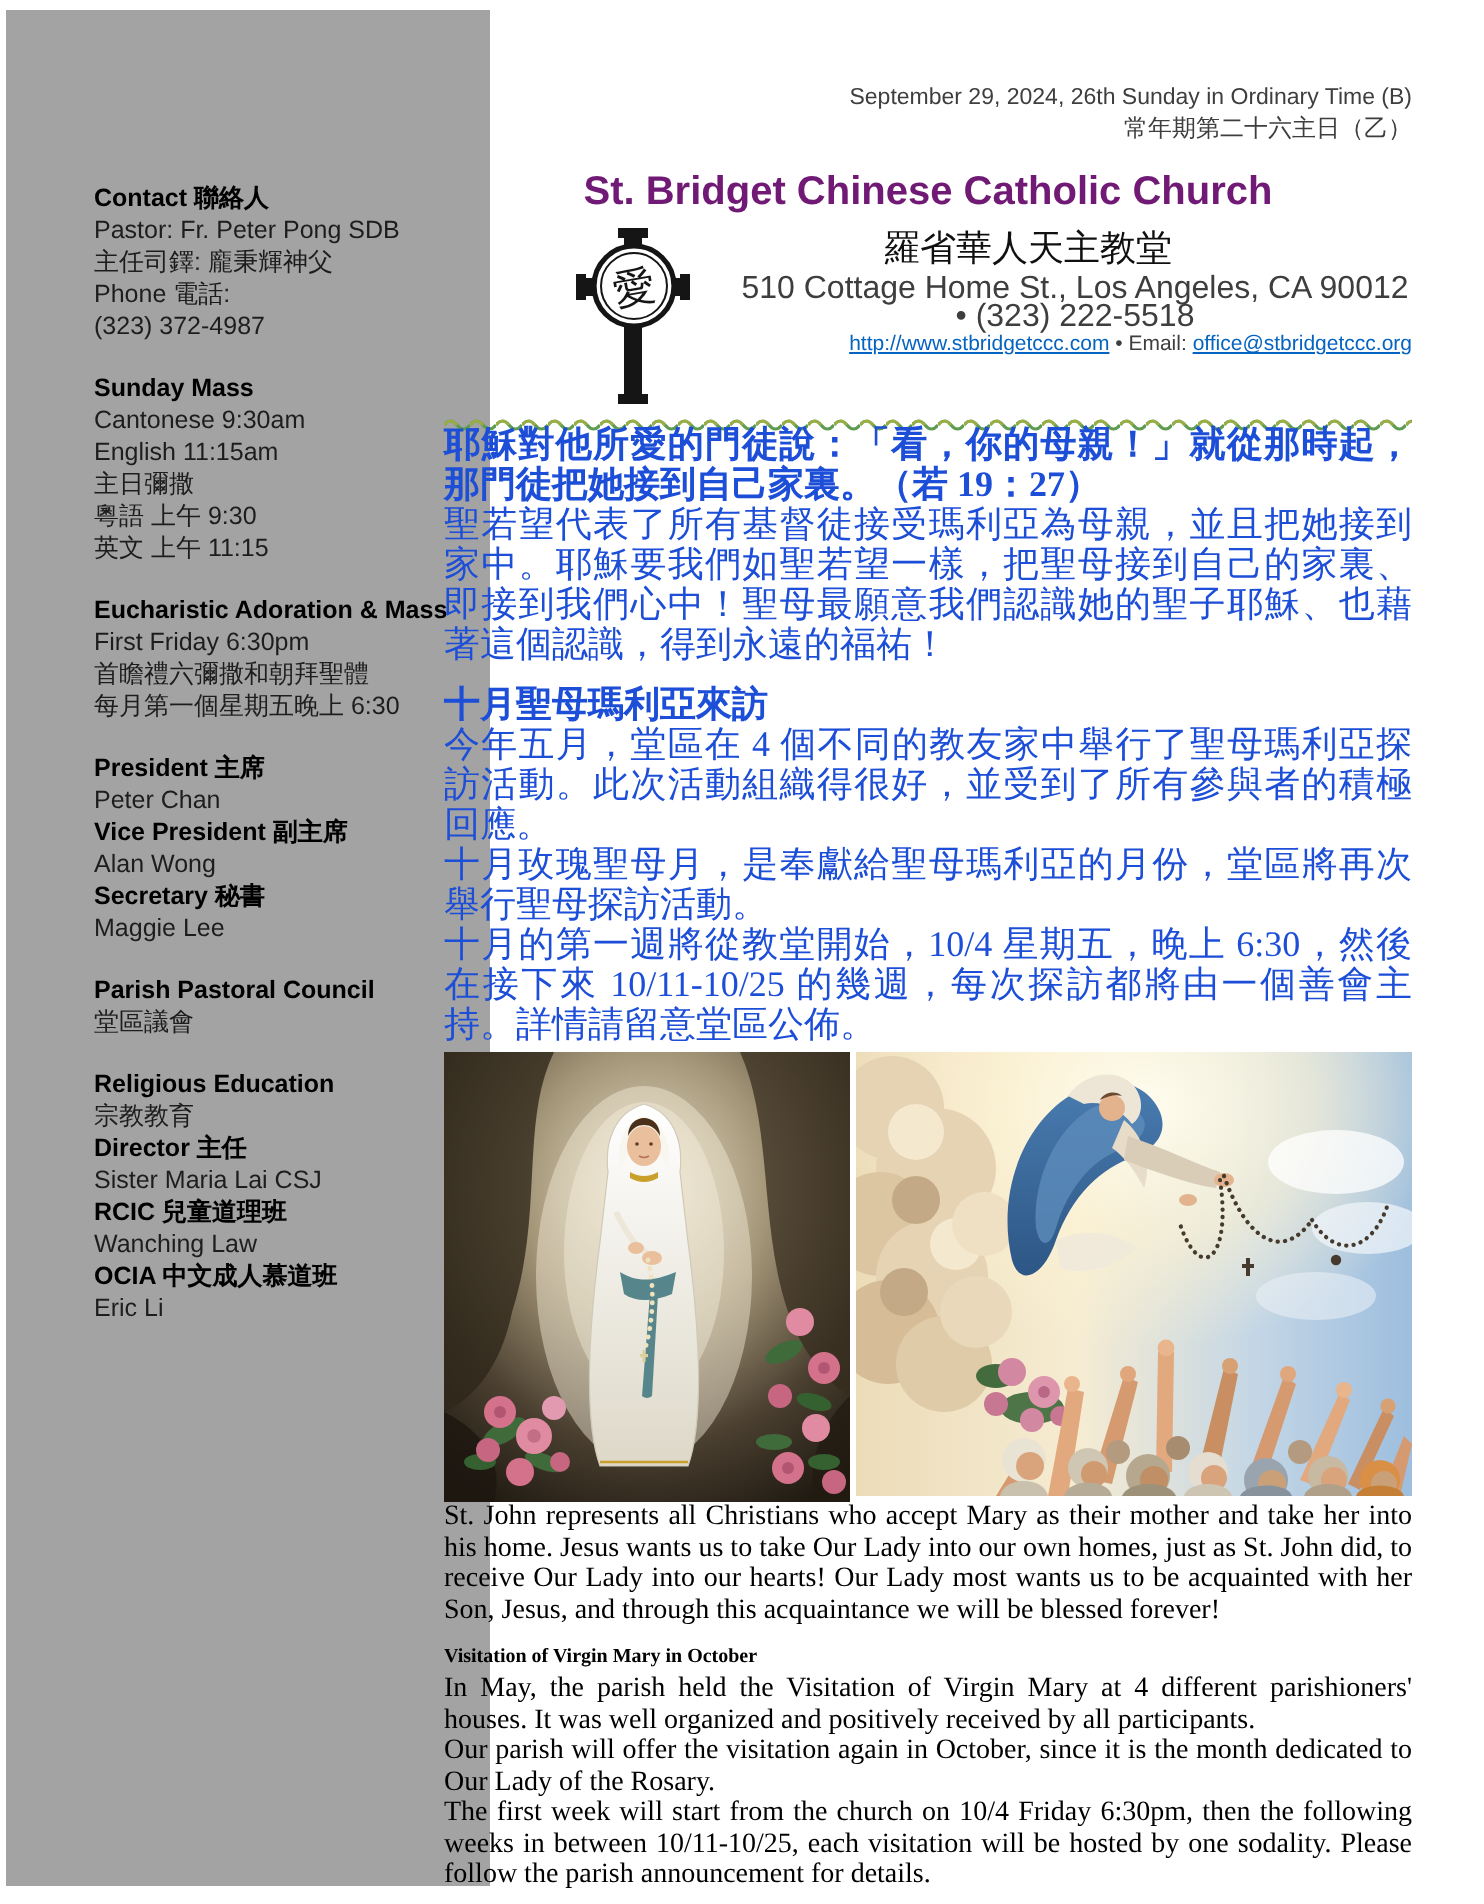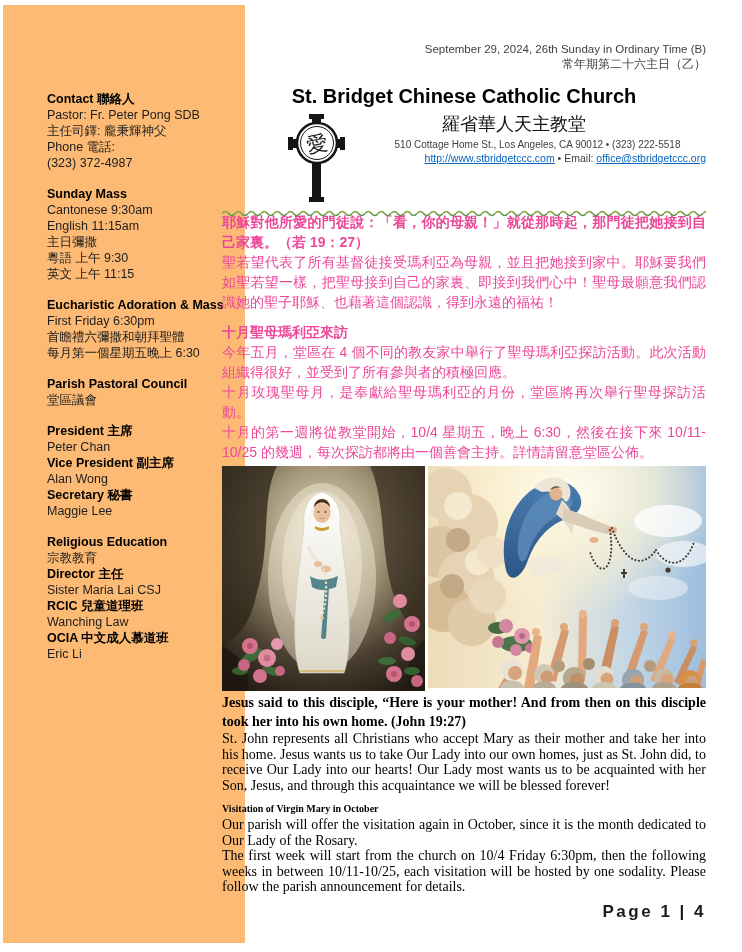--- a/index.html
+++ b/index.html
@@ -1,44 +1,44 @@
 <!DOCTYPE html>
 <html><head>
 <meta charset="utf-8">
 <style>
   html,body{margin:0;padding:0;}
   body{width:742px;height:952px;background:#ffffff;position:relative;overflow:hidden;
        font-family:"Liberation Sans",sans-serif;-webkit-font-smoothing:antialiased;}
   .page{position:absolute;inset:0;}
 
   
-  .sidebar{position:absolute;left:3px;top:5px;width:242px;height:938px;background:#fdba74;
+  .sidebar{position:absolute;left:3px;top:5px;width:242px;height:938px;background:#a3a3a3;
            box-sizing:border-box;padding:86px 5px 0 44px;color:#1d1d1d;
            font-size:12.5px;line-height:16px;}
   .sb-sec{margin-bottom:15px;}
   .sb-line{white-space:normal;}
   .sb-line.bold{font-weight:bold;color:#000;}
 
   
   .content{position:absolute;left:222px;top:0;width:484px;}
   .dateline{margin-top:42px;text-align:right;color:#3e3e3e;font-size:11.5px;line-height:15px;}
   .dateline .zh{font-size:12px;}
-  .title{margin:12px 0 0;text-align:center;font-size:20px;line-height:24px;font-weight:bold;color:#000000;}
+  .title{margin:12px 0 0;text-align:center;font-size:20px;line-height:24px;font-weight:bold;color:#701a75;}
   .hdr-mid{position:relative;margin-top:4px;height:82px;}
   .logo{position:absolute;left:62px;top:2px;}
   .hdr-txt{margin-left:100px;text-align:center;}
   .zh-title{font-family:Liberation Sans, sans-serif;font-size:18px;line-height:24px;color:#101010;}
-  .addr{font-size:10px;line-height:14px;color:#3e3e3e;margin-top:2px;padding-left:47px;}
+  .addr{font-size:16px;line-height:14px;color:#3e3e3e;margin-top:2px;padding-left:47px;}
   .linkline{font-size:10.5px;line-height:13px;color:#3e3e3e;text-align:right;}
   .linkline a{color:#0563c1;text-decoration:underline;cursor:pointer;}
 
   .wave{margin-top:9px;height:9px;}
 
-  p.cjk,h2.cjkh{font-family:Liberation Sans, sans-serif;font-size:14px;line-height:20px;
-                text-align:justify;margin:0;color:#ec4899;}
+  p.cjk,h2.cjkh{font-family:Liberation Serif, serif;font-size:18px;line-height:20px;
+                text-align:justify;margin:0;color:#1d4ed8;}
   p.cjk.b{font-weight:bold;}
   .quote{margin-top:6px;}
   h2.cjkh{font-weight:bold;margin-top:10px;text-align:left;}
 
   .imgrow{display:flex;gap:3px;margin-top:4px;align-items:flex-start;}
   .imgrow svg{display:block;}
 
   p.cap{font-family:"Liberation Serif",serif;font-size:14px;font-weight:bold;line-height:18.5px;
         margin:3px 0 0;text-align:justify;color:#000;}
   p.eng{font-family:"Liberation Serif",serif;font-size:14px;line-height:15.5px;
@@ -68,30 +68,30 @@
         <div class="sb-line">粵語 上午 9:30</div>
         <div class="sb-line">英文 上午 11:15</div>
       </div>
       <div class="sb-sec">
         <div class="sb-line bold">Eucharistic Adoration &amp; Mass</div>
         <div class="sb-line">First Friday 6:30pm</div>
         <div class="sb-line">首瞻禮六彌撒和朝拜聖體</div>
         <div class="sb-line">每月第一個星期五晚上 6:30</div>
       </div>
       <div class="sb-sec">
-        <div class="sb-line bold">Parish Pastoral Council</div>
-        <div class="sb-line">堂區議會</div>
-      </div>
-      <div class="sb-sec">
         <div class="sb-line bold">President 主席</div>
         <div class="sb-line">Peter Chan</div>
         <div class="sb-line bold">Vice President 副主席</div>
         <div class="sb-line">Alan Wong</div>
         <div class="sb-line bold">Secretary 秘書</div>
         <div class="sb-line">Maggie Lee</div>
+      </div>
+      <div class="sb-sec">
+        <div class="sb-line bold">Parish Pastoral Council</div>
+        <div class="sb-line">堂區議會</div>
       </div>
       <div class="sb-sec">
         <div class="sb-line bold">Religious Education</div>
         <div class="sb-line">宗教教育</div>
         <div class="sb-line bold">Director 主任</div>
         <div class="sb-line">Sister Maria Lai CSJ</div>
         <div class="sb-line bold">RCIC 兒童道理班</div>
         <div class="sb-line">Wanching Law</div>
         <div class="sb-line bold">OCIA 中文成人慕道班</div>
         <div class="sb-line">Eric Li</div>
@@ -317,22 +317,22 @@
         <path d="M224 222 C226 214 246 214 248 222 Z" fill="#b0a089"></path>
         <circle cx="262" cy="214" r="10" fill="#d98f45"></circle>
           <circle cx="264" cy="216" r="6.5" fill="#caa078"></circle>
         <path d="M250 222 C252 215 272 215 274 222 Z" fill="#c67f36"></path>
         <circle cx="131" cy="200" r="6" fill="#b49a7e"></circle>
           <circle cx="161" cy="198" r="6" fill="#a78c6f"></circle>
         <circle cx="222" cy="200" r="6" fill="#b49a7e"></circle>
       </svg>
     </div>
 
-    <p class="cap">Jesus said to this disciple, “Here is your mother! And from then on this disciple took her into his own home. (John 19:27)</p>
     <p class="eng">St. John represents all Christians who accept Mary as their mother and take her into his home. Jesus wants us to take Our Lady into our own homes, just as St. John did, to receive Our Lady into our hearts!  Our Lady most wants us to be acquainted with her Son, Jesus, and through this acquaintance we will be blessed forever!</p>
 
     <h3 class="engh">Visitation of Virgin Mary in October</h3>
+    <p class="eng">In May, the parish held the Visitation of Virgin Mary at 4 different parishioners' houses. It was well organized and positively received by all participants.</p>
     <p class="eng">Our parish will offer the visitation again in October, since it is the month dedicated to Our Lady of the Rosary.</p>
     <p class="eng">The first week will start from the church on 10/4 Friday 6:30pm, then the following weeks in between 10/11-10/25, each visitation will be hosted by one sodality. Please follow the parish announcement for details.</p>
 
     <div class="pageno">Page 1 | 4</div>
   </div>
 </div>
 
 </body></html>

